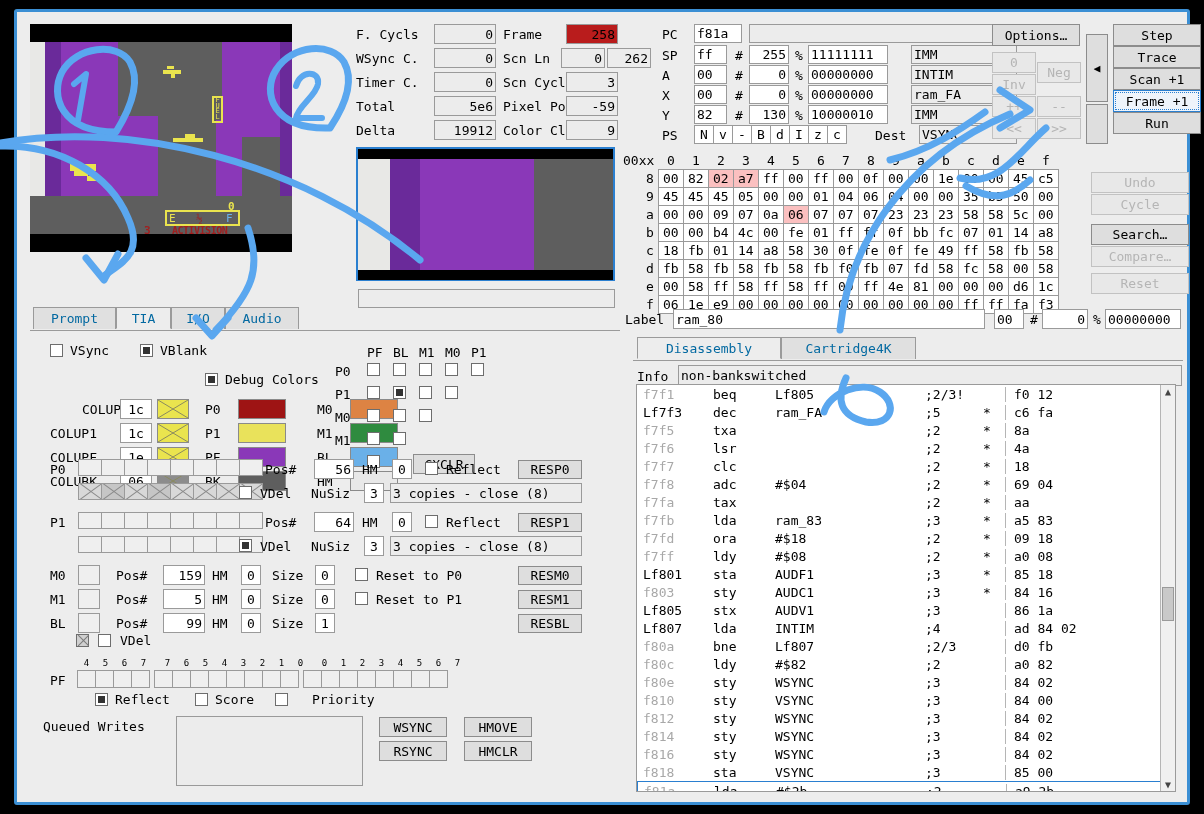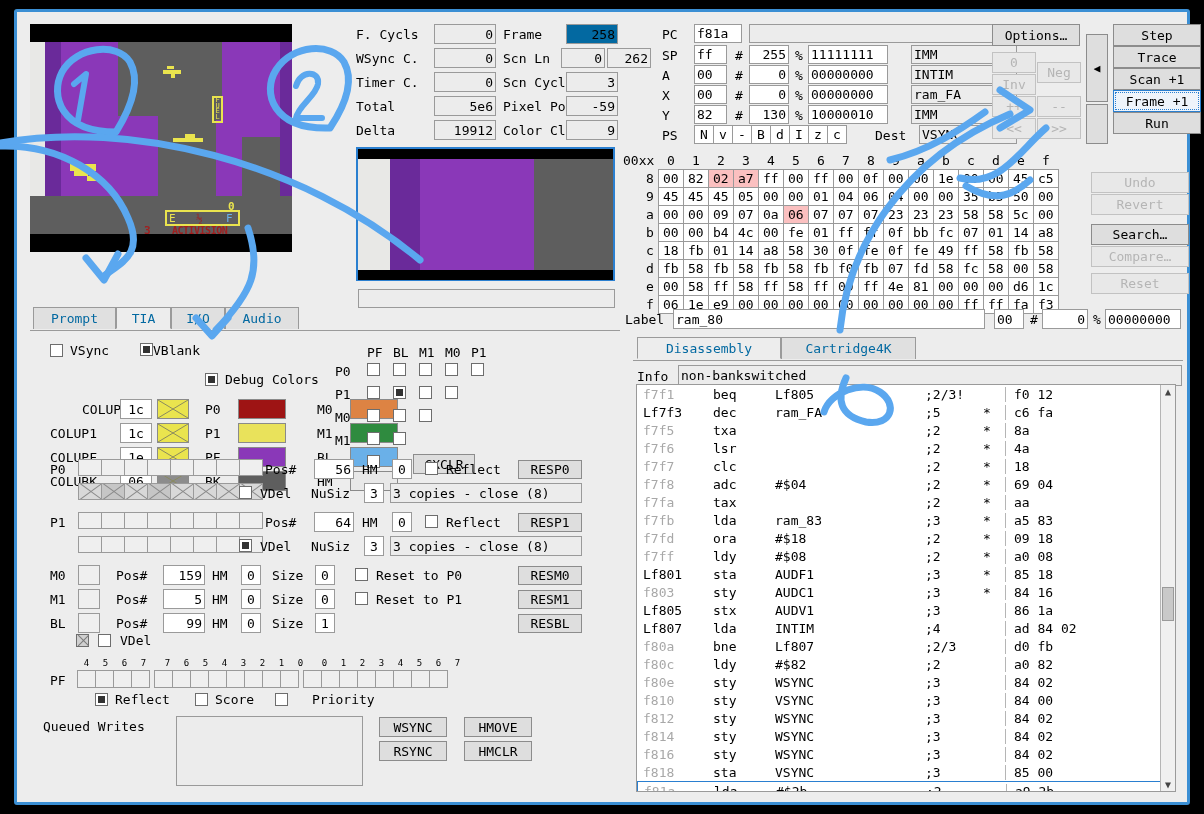--- a/index.html
+++ b/index.html
@@ -18,21 +18,21 @@
   }
   
   .lbl { color:#000; font-size:13px; line-height:15px; white-space:pre; }
   .fld {
     background:#f4f4f4; border:1px solid #9a9a9a; color:#000;
     font-size:13px; line-height:15px; padding:0 2px;
     display:flex; align-items:center; white-space:pre;
   }
   .fld.ro { background:#ececec; }
   .fld.w  { background:#ffffff; }
-  .fld.hot{ background:#0369a1; }
+  .fld.hot{ background:#b91c1c; }
   .fld.right { justify-content:flex-end; }
   .btn {
     background:#dedede; border:1px solid #8c8c8c; color:#000;
     font-size:13px; line-height:15px;
     display:flex; align-items:center; justify-content:center;
     white-space:pre; cursor:default;
   }
   .btn.dis { color:#b5b5b5; border-color:#c2c2c2; background:#e8e8e8; }
   .btn.sel { background:#eef4fb; border:1px solid #2a7fd0; outline:1px dotted #2a7fd0; outline-offset:-3px;}
   .cb { width:13px; height:13px; border:1px solid #6d6d6d; background:#fff; display:inline-block; }
@@ -419,42 +419,42 @@
     <div class="btn" style="position:absolute;left:99px;top:10px;width:22px;height:68px;font-size:11px;">◀</div>
     <div class="btn" style="position:absolute;left:99px;top:80px;width:22px;height:40px;"></div>
 
     <div class="btn" style="position:absolute;left:126px;top:0px;width:88px;height:22px;">Step</div>
     <div class="btn" style="position:absolute;left:126px;top:22px;width:88px;height:22px;">Trace</div>
     <div class="btn" style="position:absolute;left:126px;top:44px;width:88px;height:22px;">Scan +1</div>
     <div class="btn sel" style="position:absolute;left:126px;top:66px;width:88px;height:22px;">Frame +1</div>
     <div class="btn" style="position:absolute;left:126px;top:88px;width:88px;height:22px;">Run</div>
 
     <div class="btn dis" style="position:absolute;left:104px;top:148px;width:98px;height:21px;">Undo</div>
-    <div class="btn dis" style="position:absolute;left:104px;top:170px;width:98px;height:21px;">Revert</div>
+    <div class="btn dis" style="position:absolute;left:104px;top:170px;width:98px;height:21px;">Cycle</div>
     <div class="btn" style="position:absolute;left:104px;top:200px;width:98px;height:21px;">Search…</div>
     <div class="btn dis" style="position:absolute;left:104px;top:222px;width:98px;height:21px;">Compare…</div>
     <div class="btn dis" style="position:absolute;left:104px;top:249px;width:98px;height:21px;">Reset</div>
   </div>
 
   <div class="pane" style="left:13px;top:295px;width:590px;height:24px;border-bottom:1px solid #9a9a9a;">
     <div id="lefttabs">
         <div class="tab" style="left:3px;width:83px;">Prompt</div>
         <div class="tab act" style="left:86px;width:55px;">TIA</div>
         <div class="tab" style="left:141px;width:54px;">I/O</div>
         <div class="tab" style="left:195px;width:74px;">Audio</div>
       </div>
   </div>
 
   <div class="pane" style="left:13px;top:319px;width:590px;height:462px;background:#ededed;">
 
     <div style="position:absolute;left:20px;top:12px;display:flex;align-items:center;gap:7px;">
       <span class="cb"></span>
       <span class="lbl">VSync</span>
     </div>
-    <div style="position:absolute;left:110px;top:12px;display:flex;align-items:flex-start;">
+    <div style="position:absolute;left:110px;top:12px;display:flex;align-items:center;gap:7px;">
       <span class="cb on"></span>
       <span class="lbl">VBlank</span>
     </div>
     <div style="position:absolute;left:175px;top:41px;display:flex;align-items:center;gap:7px;">
       <span class="cb on"></span>
       <span class="lbl">Debug Colors</span>
     </div>
 
     <div id="colorrows" style="position:absolute;left:20px;top:68px;">
         <div class="lbl" style="position:absolute;left:0;top:3px;margin-left:32px;">COLUP0</div>

